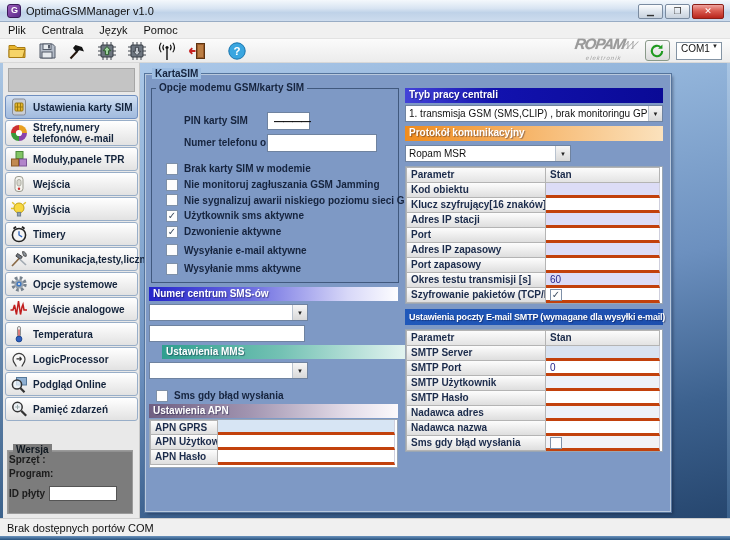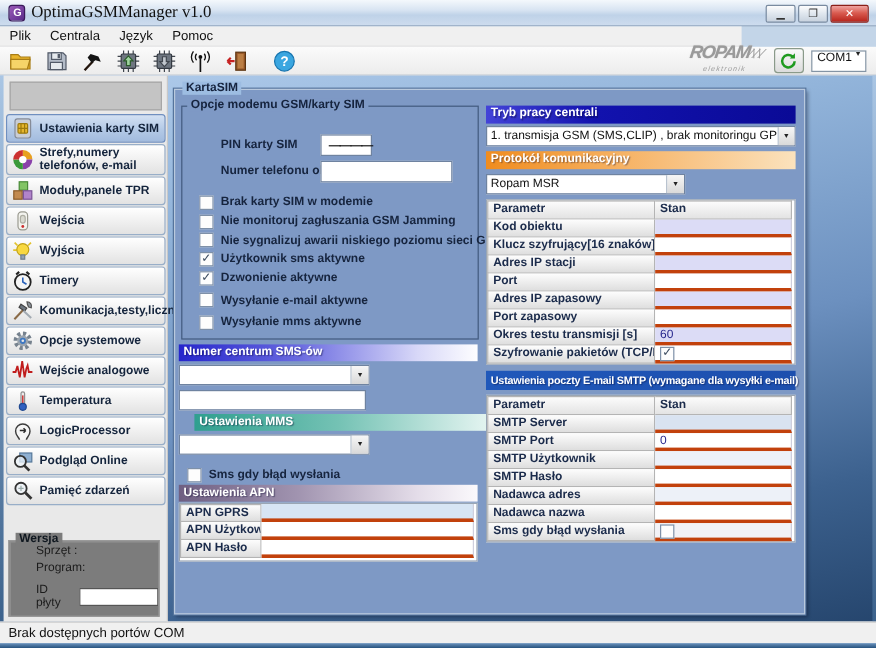--- a/index.html
+++ b/index.html
@@ -6,29 +6,29 @@
   html,body { width:730px; height:540px; overflow:hidden; }
   body { font-family:"Liberation Sans","DejaVu Sans",sans-serif; position:relative; background:#c3d5e8; }
 
   
   .titlebar { position:absolute; left:0; top:0; width:730px; height:22px;
     background:linear-gradient(#f4f8fc,#d8e4f2 40%,#bfd2e8 60%,#cddcee); border-bottom:1px solid #98acc4;
     display:flex; align-items:center; }
   .app-ico { width:14px; height:14px; margin:0 5px 0 7px; border-radius:3px;
     background:linear-gradient(135deg,#9a5ab8,#5a2a8a); border:1px solid #3a1a5a; position:relative; }
   .app-ico::after { content:"G"; position:absolute; left:3px; top:0px; font-size:9px; color:#fff; font-weight:bold; }
-  .title-text { font-size:14px; color:#111;font-family:Liberation Serif, serif; }
+  .title-text { font-size:11px; color:#111; }
   .winbtns { margin-left:auto; display:flex; gap:2px; padding-right:6px; padding-top:1px; }
   .winbtn { width:25px; height:15px; border:1px solid #7a8ba0; border-radius:2px;
     background:linear-gradient(#fdfdfd,#dfe6ee 50%,#c8d2de); font-size:9px; line-height:12px;
     text-align:center; color:#333; }
   .winbtn.close { width:32px; background:linear-gradient(#efa4a0,#d95b50 45%,#b8251c); color:#fff;
     border-color:#8a1f18; font-weight:bold; }
 
-  .menubar { position:absolute; left:0; top:22px; width:618px; height:17px; background:#f0f0f0;
+  .menubar { position:absolute; left:0; top:22px; width:730px; height:17px; background:#f0f0f0;
     display:flex; align-items:center; border-bottom:1px solid #e2e2e2; }
   .menu-item { font-size:11px; color:#111; padding:1px 8px; }
 
   .toolbar { position:absolute; left:0; top:39px; width:730px; height:24px;
     background:linear-gradient(#fbfbfb,#ececec); display:flex; align-items:center; border-bottom:1px solid #d8d8d8; }
   .tb-btn { width:26px; height:22px; border:none; background:transparent; margin-left:4px;
     display:flex; align-items:center; justify-content:center; }
   .tb-btn:nth-child(8) { margin-left:14px; }
   .ic svg { display:block; }
 
@@ -59,21 +59,21 @@
     background:linear-gradient(#ffffff,#efefef 55%,#e2e2e2); display:flex; align-items:center;
     padding:1px 2px; }
   .nav-btn.sel { background:linear-gradient(#d3e1f3,#b3c9e6 55%,#a2bbde); border-color:#6f8fc0; }
   .nav-btn .ic { width:21px; flex:0 0 21px; display:flex; justify-content:center; }
   .nav-label { font-size:10px; font-weight:bold; color:#14243c; line-height:11px; padding-left:4px; }
 
   .version-box { position:absolute; left:4px; top:387px; width:126px; height:64px; background:#7c7c7c;
     border:1px solid #9a9a9a; box-shadow:inset 1px 1px 0 #919191; }
   .version-title { position:absolute; top:-7px; left:5px; font-size:10px; font-weight:bold; color:#101820;
     background:#7c7c7c; padding:0 3px; }
-  .ver-row { font-size:10px; font-weight:normal; color:#1c1c1c; padding:3px 0 0 22px; }
+  .ver-row { font-size:10px; font-weight:bold; color:#1c1c1c; padding:3px 0 0 1px; }
   .idrow { display:flex; align-items:center; margin-top:4px; }
   .id-input { width:68px; height:15px; background:#fff; border:1px solid #555; margin-left:4px;
     font-size:10px; }
 
   
   .main-panel { position:absolute; left:145px; top:74px; width:526px; height:438px;
     background:#7e99c5; border:1px solid #b9c9dd; box-shadow:0 0 0 1px #55749c, 2px 2px 3px rgba(0,0,20,.35); }
   .gbox-label { position:absolute; font-size:10px; font-weight:bold; color:#16243e; padding:0 3px; }
   .karta-label { top:-7px; left:6px; background:#9dbde2; }
 

